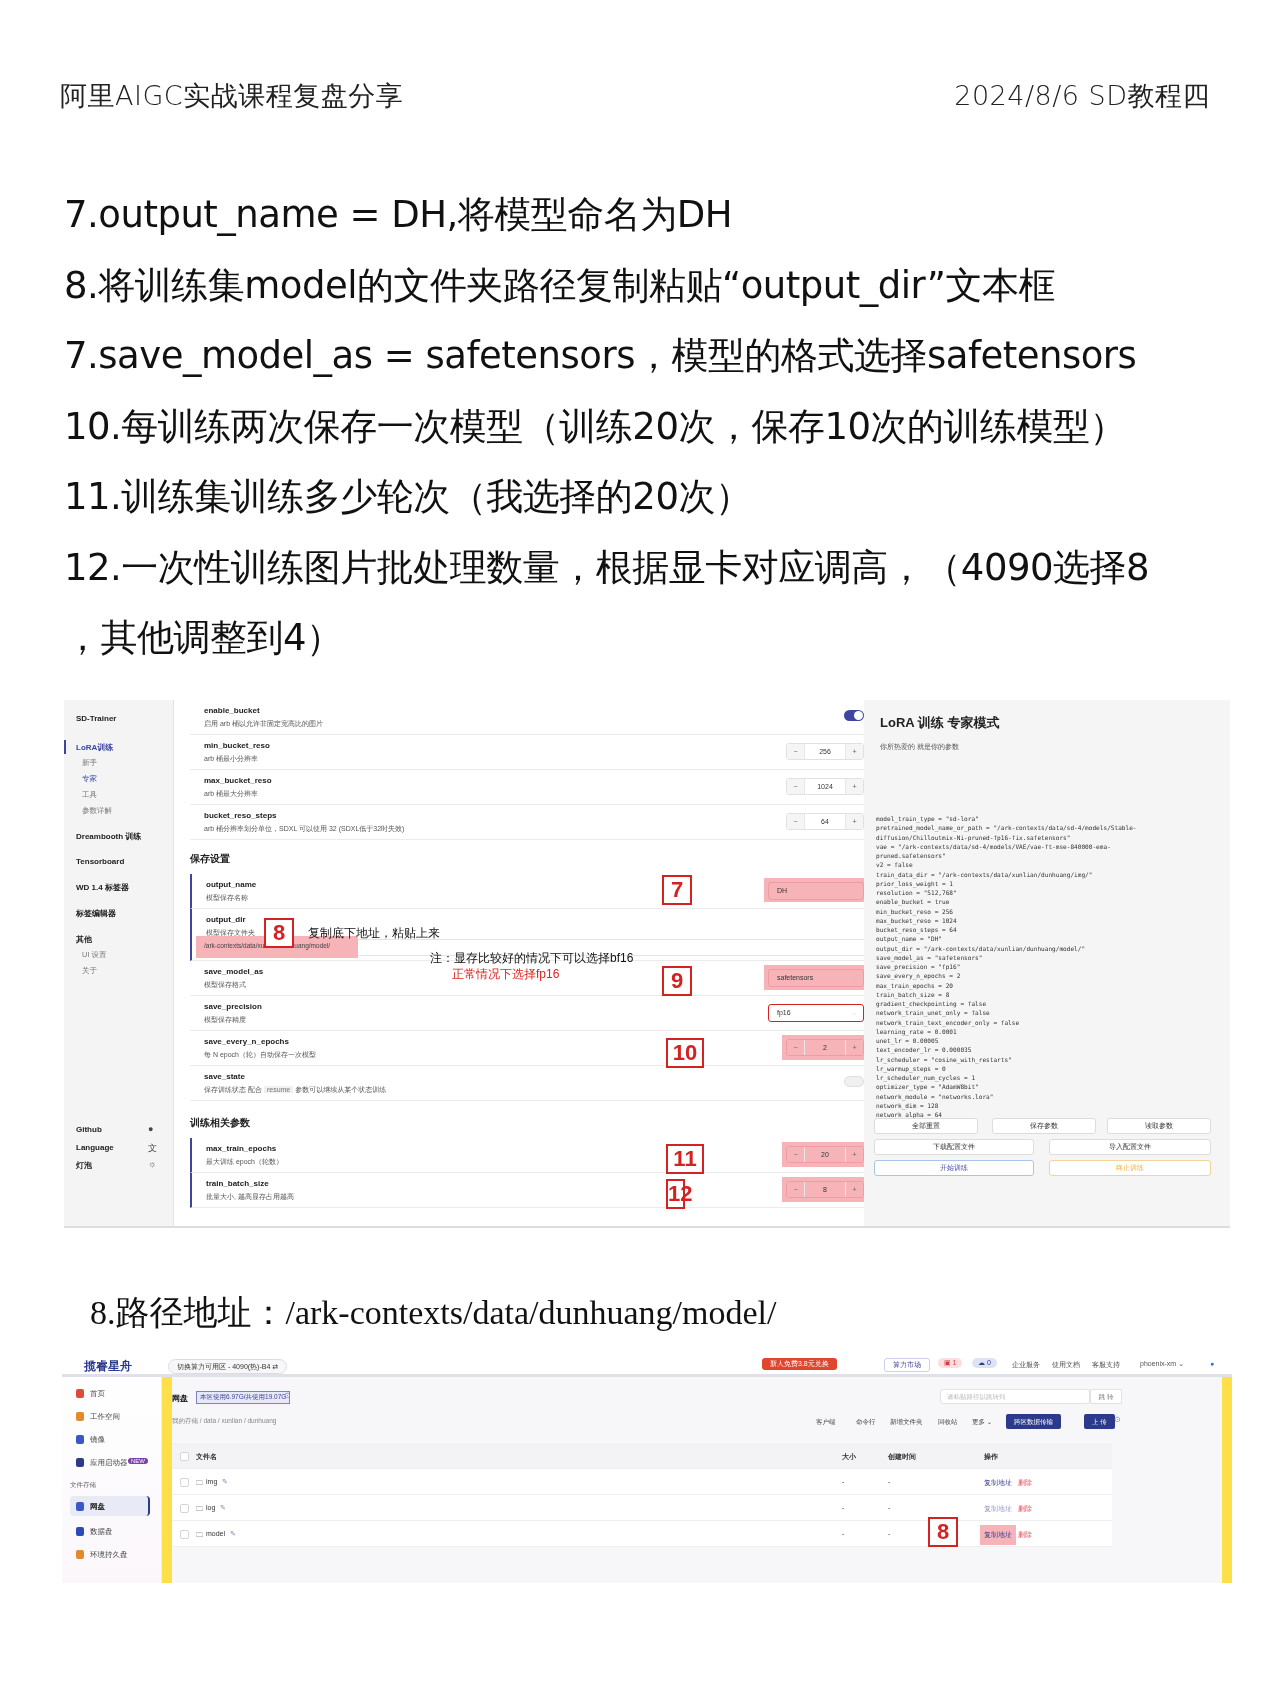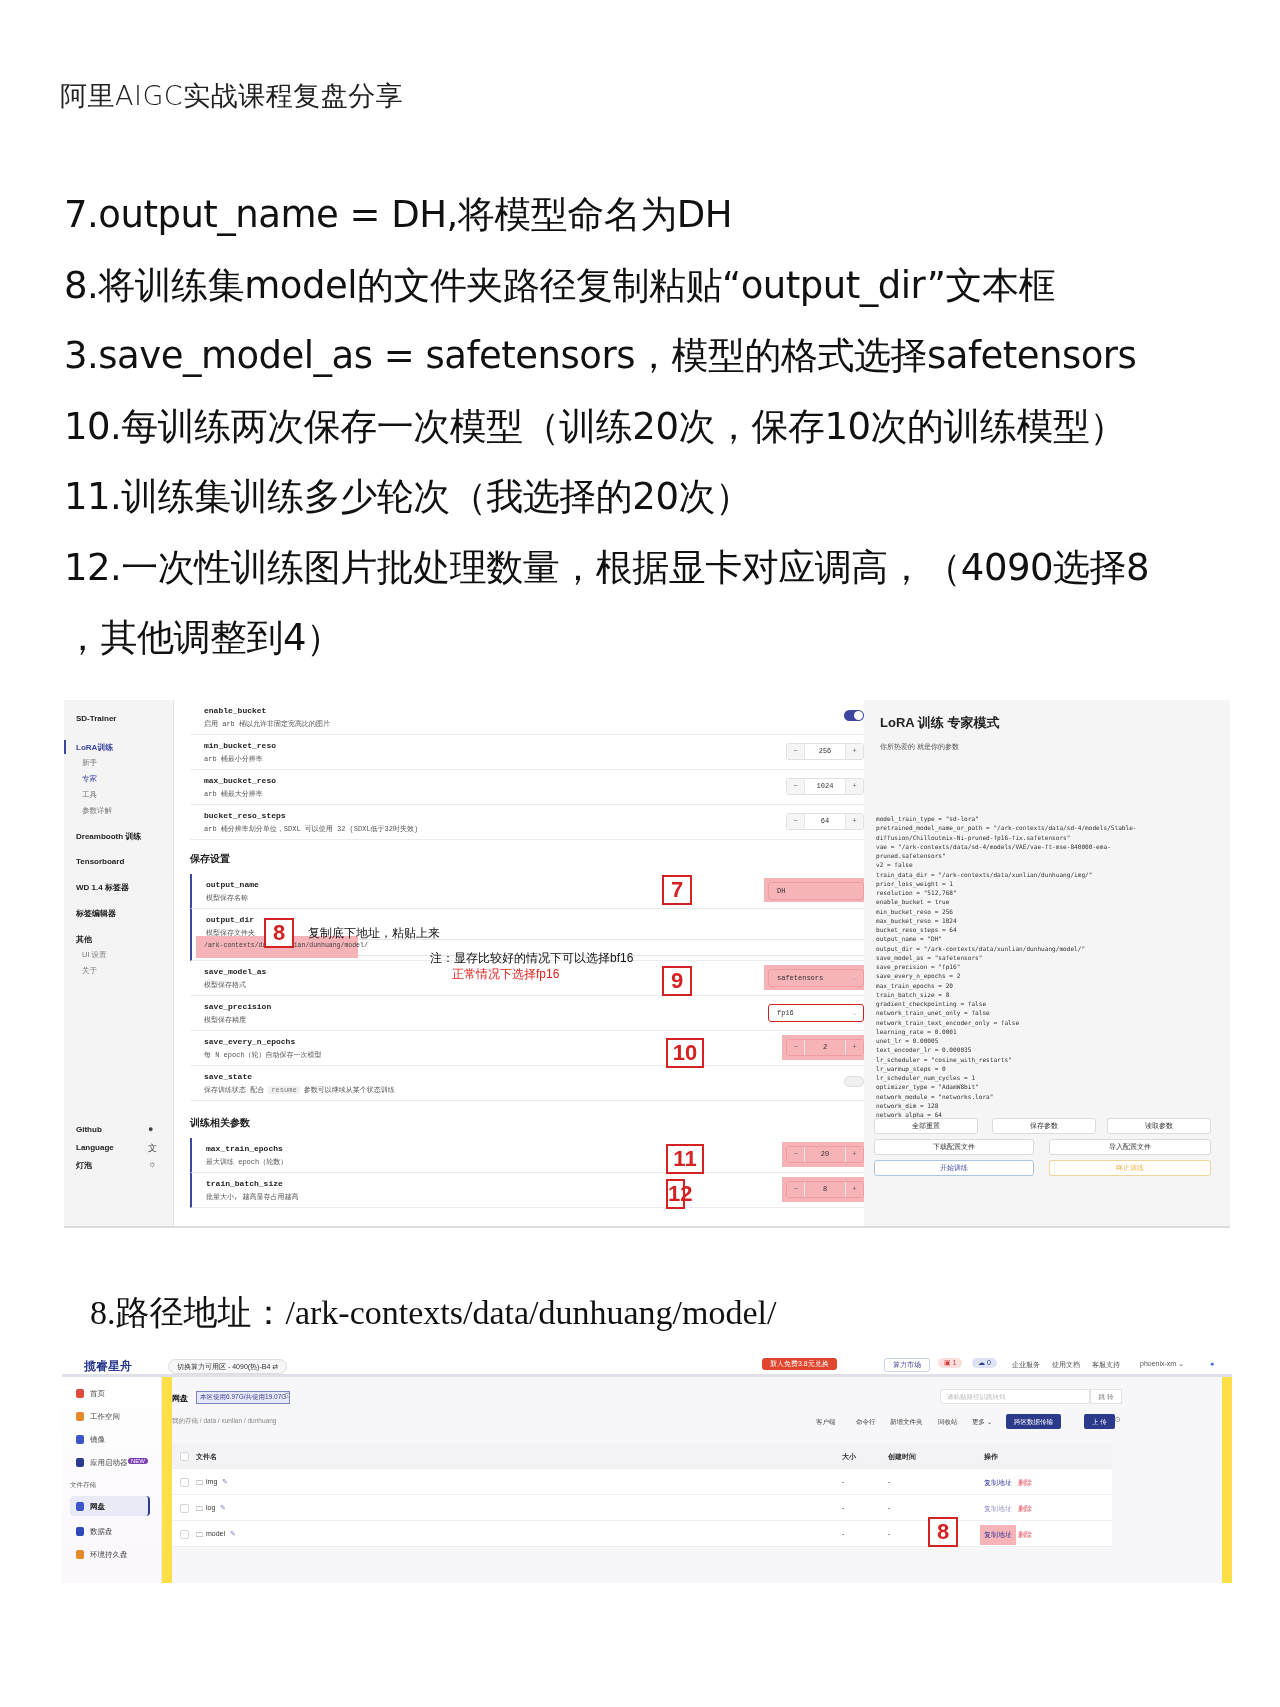--- a/index.html
+++ b/index.html
@@ -14,21 +14,21 @@
   
   .shot1 { position: absolute; top: 700px; left: 64px; width: 1166px; height: 528px; background: #fff; border-bottom: 2px solid #ddd; overflow: hidden; font-family: "Liberation Sans", sans-serif; }
   .s1-side { position: absolute; left: 0; top: 0; width: 110px; height: 100%; background: #f4f4f5; border-right: 1px solid #e3e3e6; }
   .s1-side .it { position: absolute; left: 12px; font-size: 8px; font-weight: 700; color: #222; }
   .s1-side .sub { position: absolute; left: 18px; font-size: 7.5px; color: #777; text-align: center; }
   .s1-side .active { color: #3c46a0; }
   .s1-side .bar { position: absolute; left: 0; top: 40px; width: 2px; height: 14px; background: #3c46a0; }
   .s1-side .ico { position: absolute; left: 84px; font-size: 9px; color: #444; }
 
   .s1-main { position: absolute; left: 126px; top: 0; width: 708px; height: 100%; }
-  .row { position: absolute; left: 0; width: 708px; height: 35px; border-bottom: 1px solid #ebebeb; font-family: Liberation Mono, monospace; }
+  .row { position: absolute; left: 0; width: 708px; height: 35px; border-bottom: 1px solid #ebebeb; }
   .row.mk { border-left: 2px solid #3c46a0; }
   .row .k { position: absolute; left: 14px; top: 6px; font-size: 8px; font-weight: 700; color: #222; }
   .row .d { position: absolute; left: 14px; top: 19px; font-size: 7px; color: #555; white-space: nowrap; }
   .row .dots { position: absolute; right: 8px; top: 8px; width: 16px; height: 16px; border: 1px solid #e4e4e4; border-radius: 3px; font-size: 7px; color: #999; text-align: center; line-height: 12px; background: #fff; }
   .stepper { position: absolute; right: 34px; top: 8px; width: 78px; height: 17px; border: 1px solid #e1e1e1; border-radius: 3px; display: flex; font-size: 7px; color: #333; background: #fff; }
   .stepper span { display: block; text-align: center; line-height: 15px; }
   .stepper .m, .stepper .p { width: 17px; color: #666; background: #f5f5f5; }
   .stepper .v { flex: 1; border-left: 1px solid #e7e7e7; border-right: 1px solid #e7e7e7; }
   .hl { background: #f6b3b8 !important; border-color: #ef9ca2 !important; }
   .hlwrap { position: absolute; background: #f6b3b8; }
@@ -68,26 +68,27 @@
   .tbl-row span { position: absolute; top: 9px; }
   .cb { position: absolute; left: 8px; top: 8px; width: 9px; height: 9px; border: 1px solid #d5d5d5; border-radius: 2px; background: #fff; }
   .link { color: #3a3f9a; }
   .del { color: #e04a5a; }
 </style>
 </head>
 <body>
 
 <div class="hdr">
   <span>阿里AIGC实战课程复盘分享</span>
+  <span>2024/8/6 SD教程四</span>
 </div>
 
 <div class="steps">
   <p>7.output_name = DH,将模型命名为DH</p>
   <p>8.将训练集model的文件夹路径复制粘贴“output_dir”文本框</p>
-  <p>3.save_model_as = safetensors，模型的格式选择safetensors</p>
+  <p>7.save_model_as = safetensors，模型的格式选择safetensors</p>
   <p>10.每训练两次保存一次模型（训练20次，保存10次的训练模型）</p>
   <p>11.训练集训练多少轮次（我选择的20次）</p>
   <p>12.一次性训练图片批处理数量，根据显卡对应调高，（4090选择8</p>
   <p>，其他调整到4）</p>
 </div>
 
 <div class="shot1">
   <div class="s1-side">
     <span class="it" style="top:14px">SD-Trainer</span>
     <div class="bar"></div>

